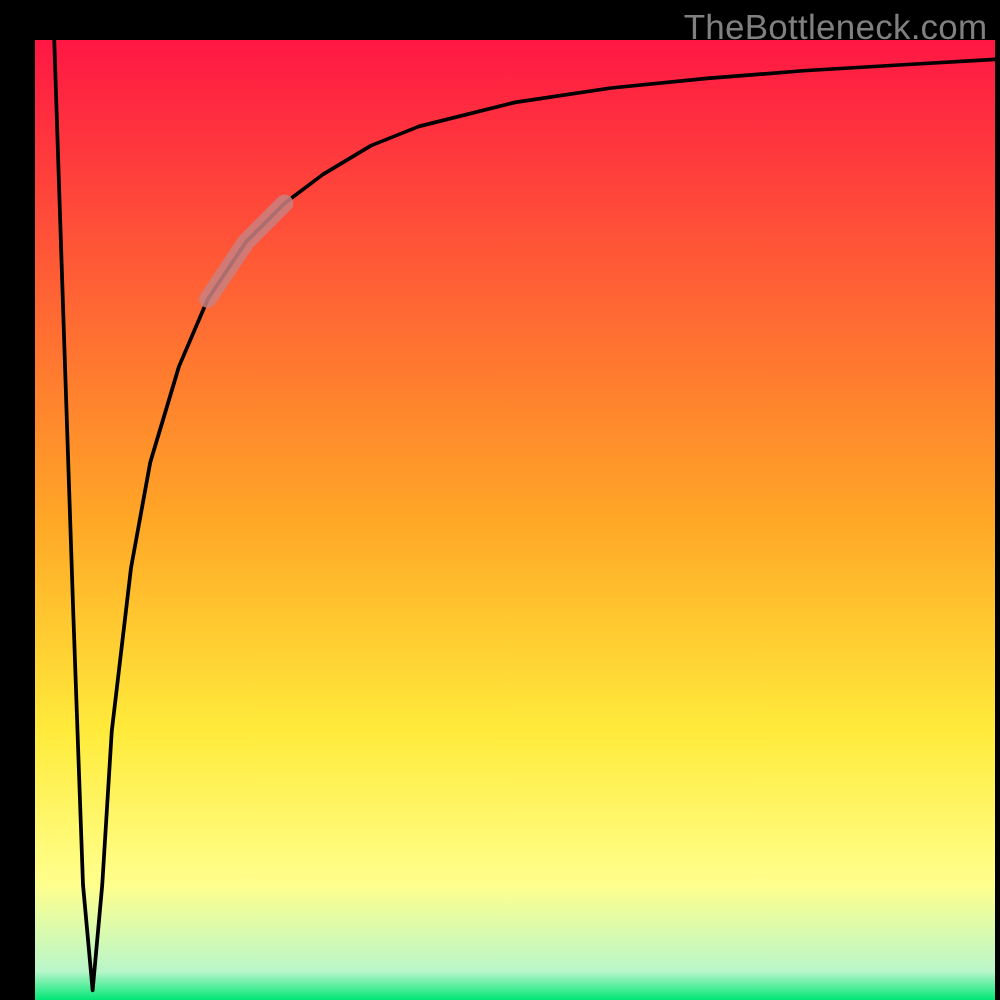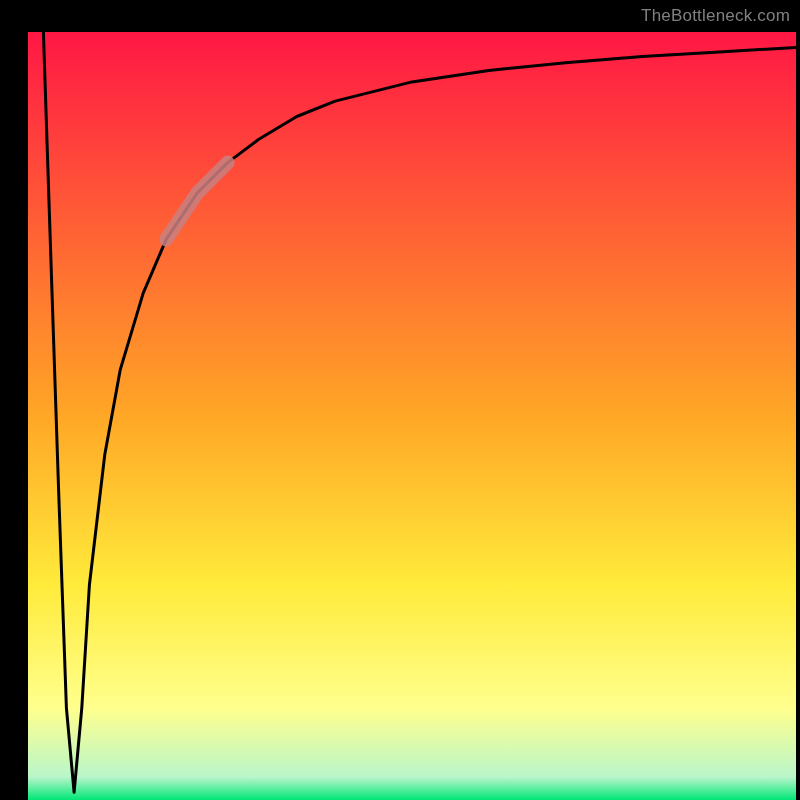--- a/index.html
+++ b/index.html
@@ -15,21 +15,21 @@
     position: relative;
     width: 800px;
     height: 800px;
     background: #000;
   }
   .attrib {
     position: absolute;
     top: 6px;
     right: 10px;
     color: #808080;
-    font-size: 17px;
+    font-size: 28px;
     letter-spacing: 0.2px;
     z-index: 10;
   }
   .plot {
     position: absolute;
     left: 28px;
     top: 32px;
     width: 768px;
     height: 768px;
   }

